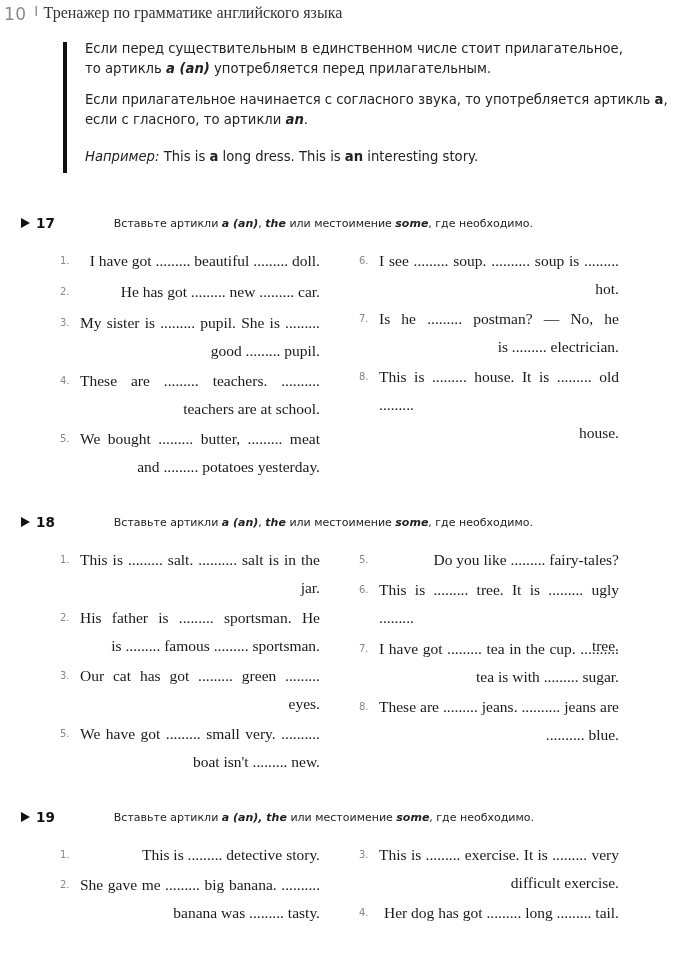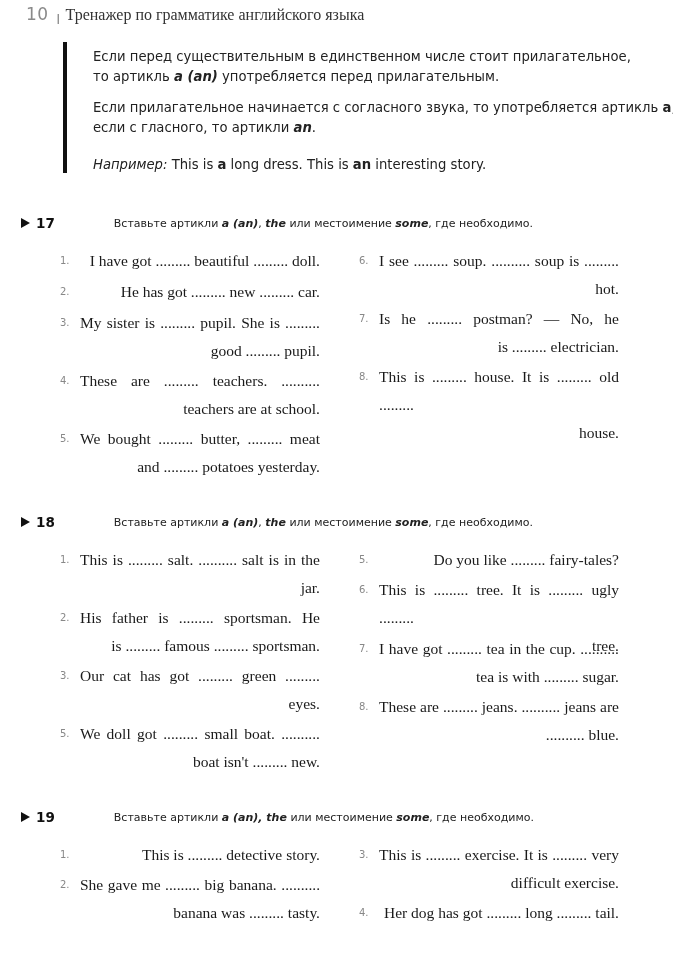--- a/index.html
+++ b/index.html
@@ -1,27 +1,27 @@
 <!DOCTYPE html>
 <html><head>
 <meta charset="utf-8">
 <style>
   html, body { margin: 0; padding: 0; }
   body {
     width: 673px; height: 970px; background: #ffffff; position: relative;
     overflow: hidden; color: #222;
     font-family: "Liberation Sans", sans-serif;
   }
-  .header { position: absolute; left: 26px; top: 4px; height: 20px; display: flex; align-items: flex-end; }
+  .header { position: absolute; left: 4px; top: 4px; height: 20px; display: flex; align-items: flex-start; }
   .page-num { font-size: 17px; color: #8a8a8a; font-family: "DejaVu Sans", sans-serif; letter-spacing: 0.5px; }
   .sep { font-size: 11px; color: #555; margin: 0 6px 0 8px; }
   .running-title { font-size: 16px; color: #333; font-family: Liberation Serif, serif; }
 
   .rule-box { position: absolute; left: 63px; top: 42px; width: 570px; height: 131px; border-left: 4px solid #111; }
-  .rule-p { position: absolute; left: 18px; font-family: "DejaVu Sans", sans-serif; font-size: 13.2px; line-height: 20px; color: #222; margin: 8px; white-space: nowrap; }
+  .rule-p { position: absolute; left: 18px; font-family: "DejaVu Sans", sans-serif; font-size: 13.2px; line-height: 20px; color: #222; margin: 0; white-space: nowrap; }
   .rule-p b { font-weight: bold; }
   .rule-p i { font-style: italic; }
 
   .task-head { position: absolute; left: 21px; display: flex; align-items: center; height: 20px; }
   .tri { width: 0; height: 0; border-top: 5.5px solid transparent; border-bottom: 5.5px solid transparent; border-left: 9px solid #111; margin-right: 6px; }
   .task-num { font-weight: bold; font-size: 13.5px; font-family: "DejaVu Sans", sans-serif; color: #111; margin-right: 13px; }
   .task-text { font-size: 11px; font-family: "DejaVu Sans", sans-serif; color: #222; white-space: nowrap; padding-left: 46px; }
   .task-text b { font-weight: bold; font-style: italic; }
 
   .item { position: absolute; font-family: "Liberation Serif", serif; font-size: 15.5px; line-height: 28px; color: #1a1a1a; }
@@ -110,21 +110,21 @@
   <span class="line just">His father is ......... sportsman. He</span>
   <span class="line">is ......... famous ......... sportsman.</span>
 </div>
 <div class="item" style="left:80px; top:662px; width:240px">
   <span class="n">3.</span>
   <span class="line just">Our cat has got ......... green .........</span>
   <span class="line">eyes.</span>
 </div>
 <div class="item" style="left:80px; top:720px; width:240px">
   <span class="n">5.</span>
-  <span class="line just">We doll got ......... small boat. ..........</span>
+  <span class="line just">We have got ......... small very. ..........</span>
   <span class="line">boat isn't ......... new.</span>
 </div>
 
 <div class="item" style="left:379px; top:546px; width:240px">
   <span class="n">5.</span>
   <span class="line">Do you like ......... fairy-tales?</span>
 </div>
 <div class="item" style="left:379px; top:576px; width:240px">
   <span class="n">6.</span>
   <span class="line just">This is ......... tree. It is ......... ugly .........</span>

